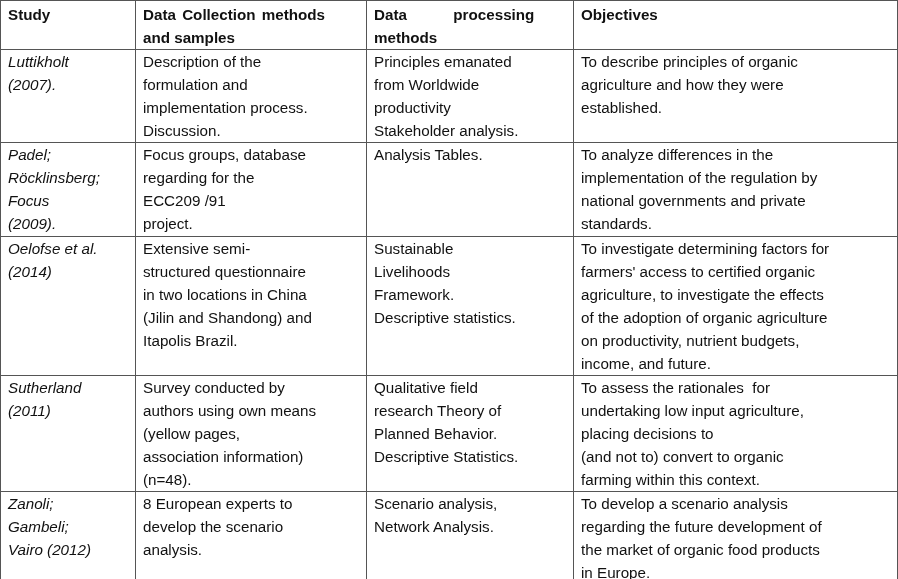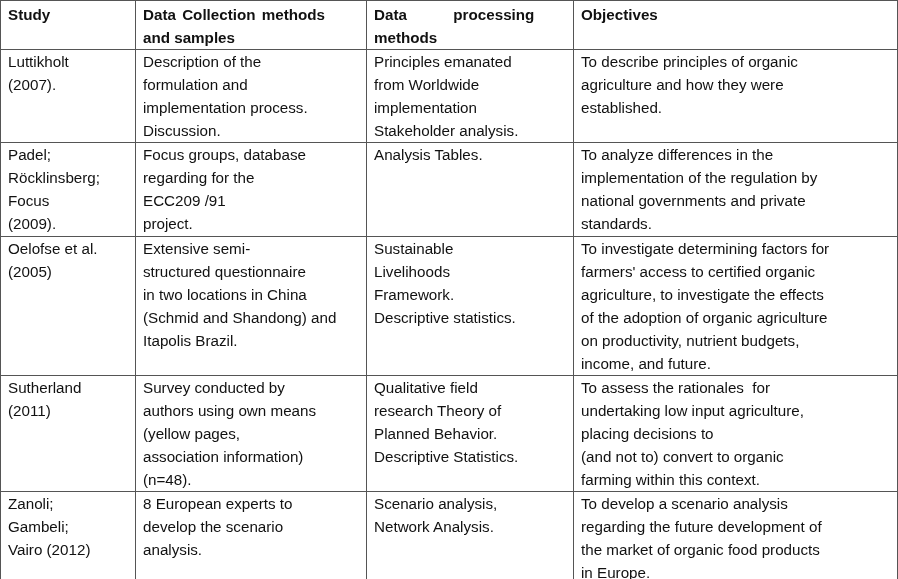--- a/index.html
+++ b/index.html
@@ -33,21 +33,21 @@
       overflow: hidden;
     }
     table.lit-table th {
       font-weight: bold;
       padding-top: 2px;
     }
     .col-study { width: 135px; }
     .col-collection { width: 231px; }
     .col-processing { width: 207px; }
     .col-objectives { width: 324px; }
-    td.study-cell { padding-left: 22px; }
+    td.study-cell { padding-left: 22px; font-style: italic; }
     .line { display: block; white-space: nowrap; }
     tr.header-row { height: 46px; }
     tr.r1 { height: 93px; }
     tr.r2 { height: 94px; }
     tr.r3 { height: 138px; margin-top: 39px; }
     tr.r4 { height: 115px; }
     tr.r5 { height: 92px; }
   </style>
 </head>
 <body>
@@ -86,21 +86,21 @@
       </td>
       <td>
         <span class="line">Description of the</span>
         <span class="line">formulation and</span>
         <span class="line">implementation process.</span>
         <span class="line">Discussion.</span>
       </td>
       <td>
         <span class="line">Principles emanated</span>
         <span class="line">from Worldwide</span>
-        <span class="line">implementation</span>
+        <span class="line">productivity</span>
         <span class="line">Stakeholder analysis.</span>
       </td>
       <td>
         <span class="line">To describe principles of organic</span>
         <span class="line">agriculture and how they were</span>
         <span class="line">established.</span>
       </td>
     </tr>
 
     <tr class="r2">
@@ -123,27 +123,27 @@
         <span class="line">To analyze differences in the</span>
         <span class="line">implementation of the regulation by</span>
         <span class="line">national governments and private</span>
         <span class="line">standards.</span>
       </td>
     </tr>
 
     <tr class="r3">
       <td class="study-cell">
         <span class="line">Oelofse et al.</span>
-        <span class="line">(2005)</span>
+        <span class="line">(2014)</span>
       </td>
       <td>
         <span class="line">Extensive semi-</span>
         <span class="line">structured questionnaire</span>
         <span class="line">in two locations in China</span>
-        <span class="line">(Schmid and Shandong) and</span>
+        <span class="line">(Jilin and Shandong) and</span>
         <span class="line">Itapolis Brazil.</span>
       </td>
       <td>
         <span class="line">Sustainable</span>
         <span class="line">Livelihoods</span>
         <span class="line">Framework.</span>
         <span class="line">Descriptive statistics.</span>
       </td>
       <td>
         <span class="line">To investigate determining factors for</span>

